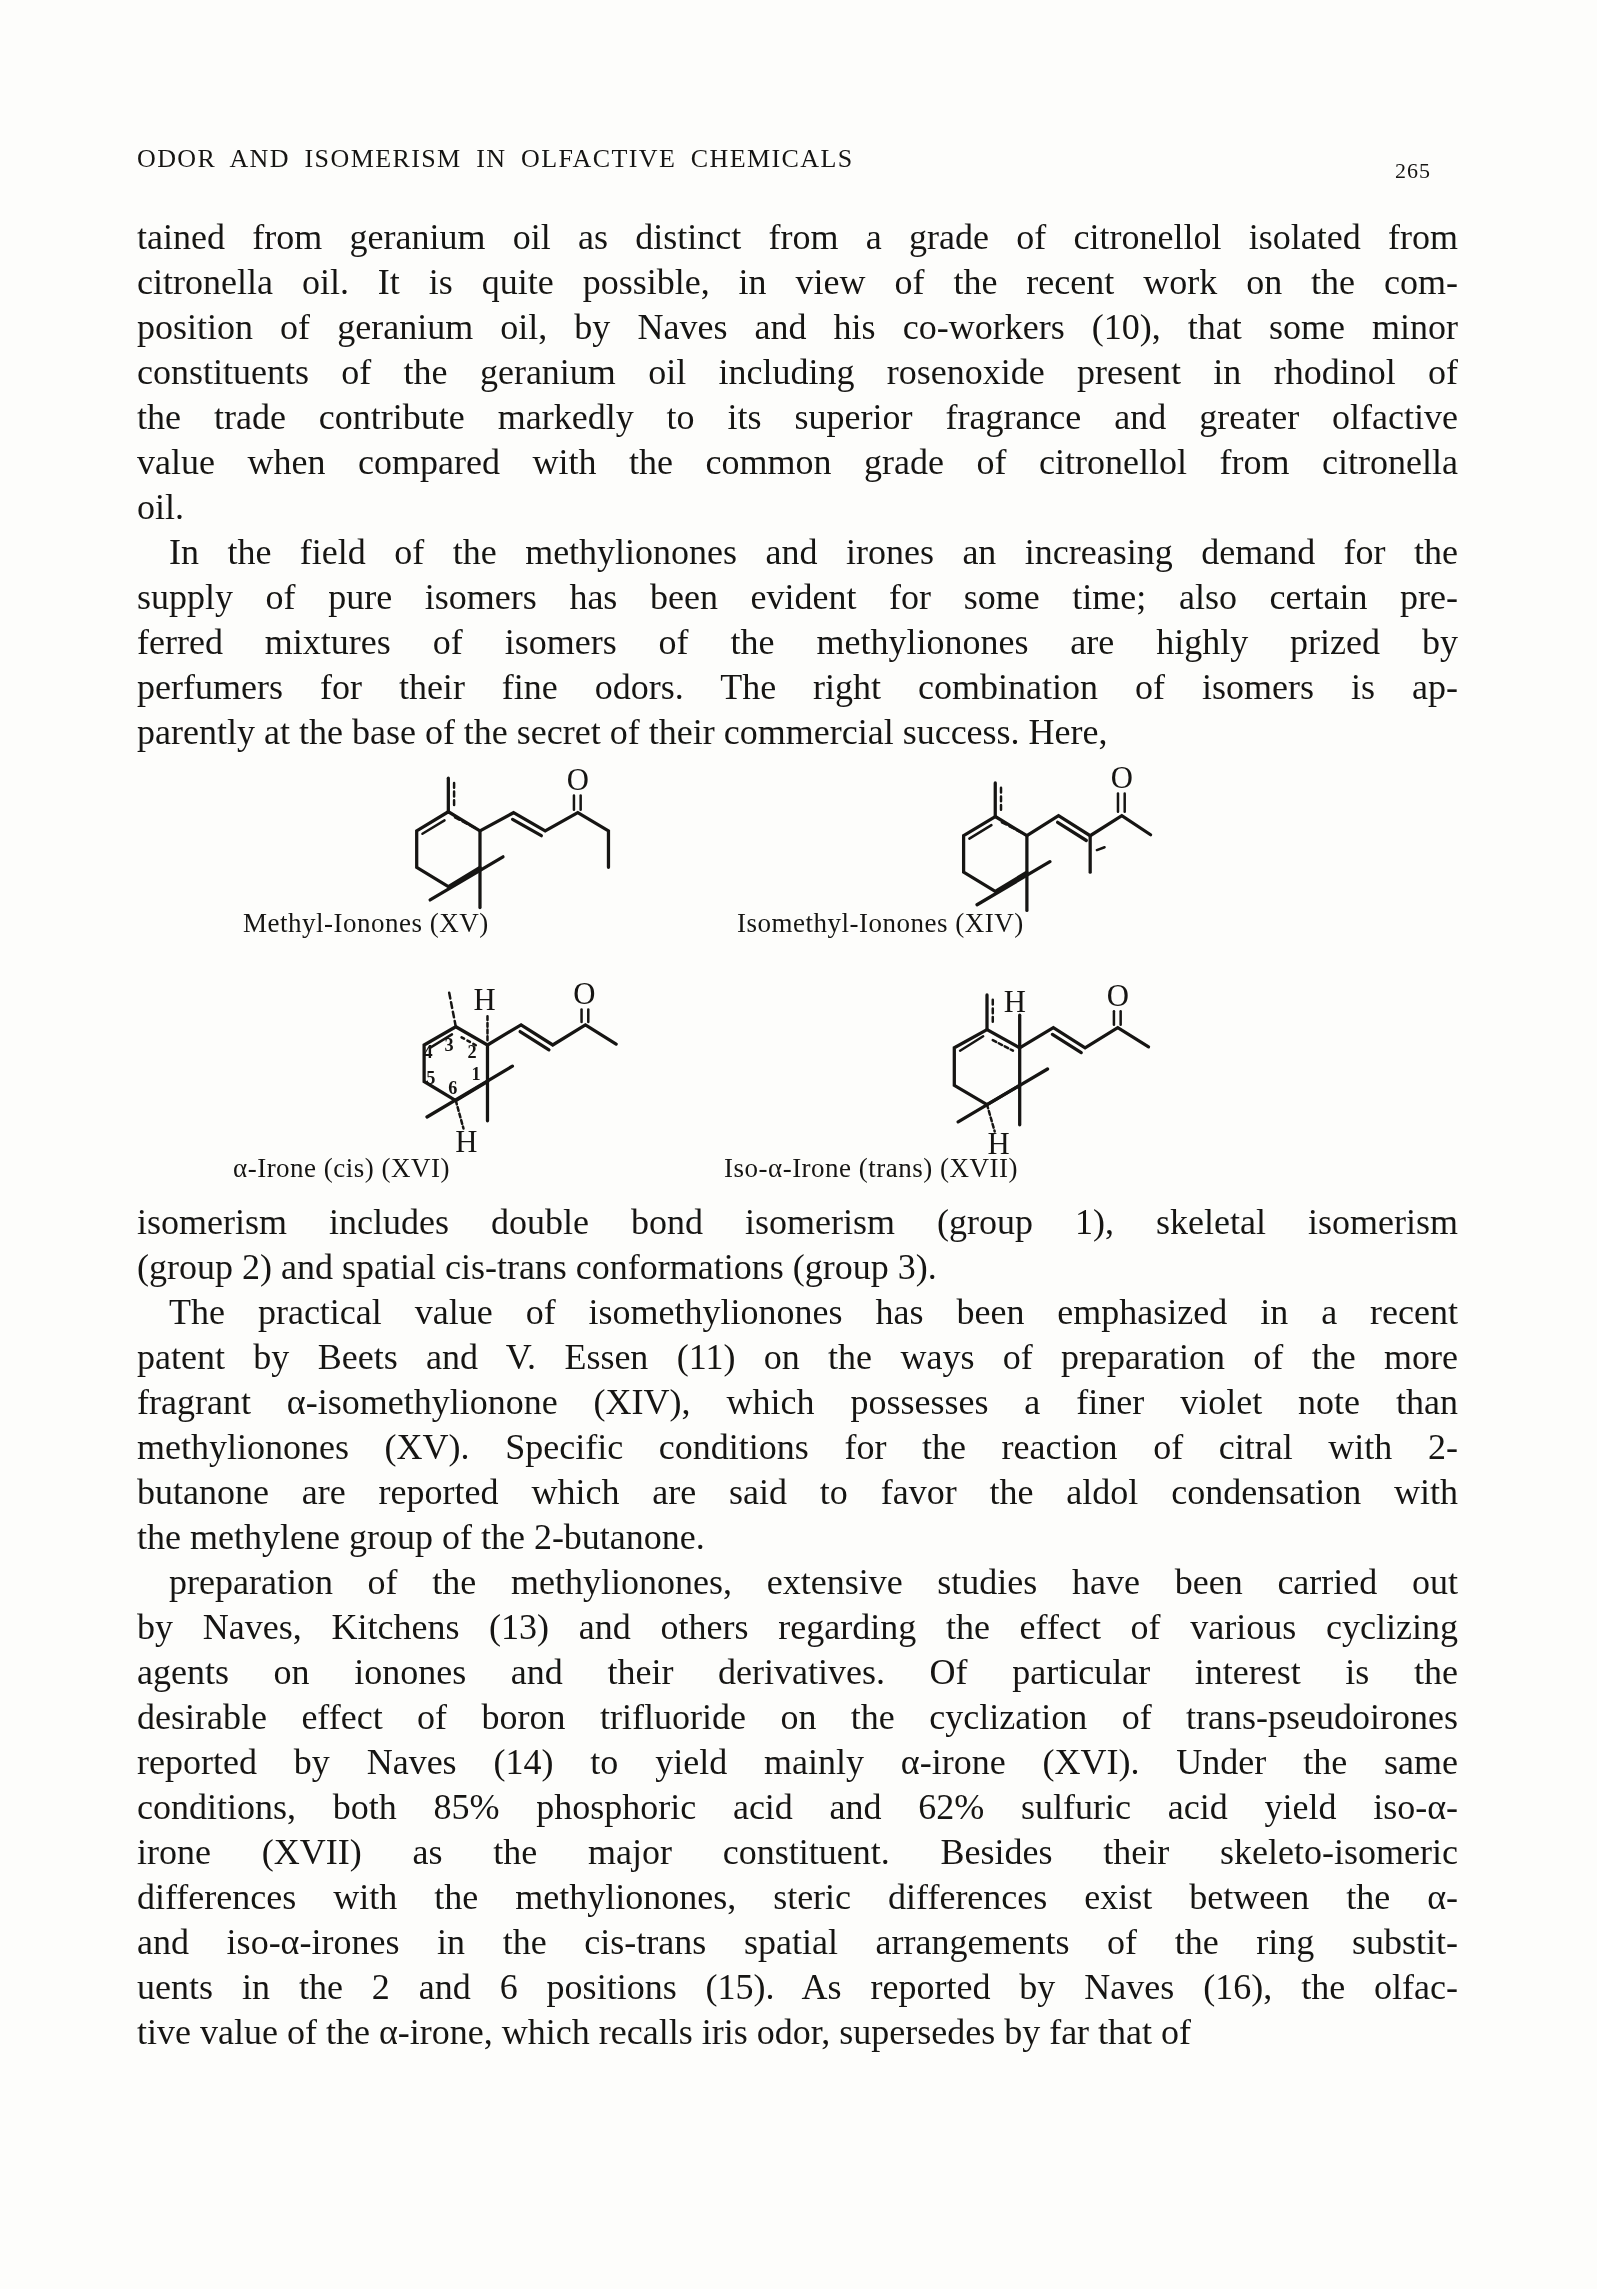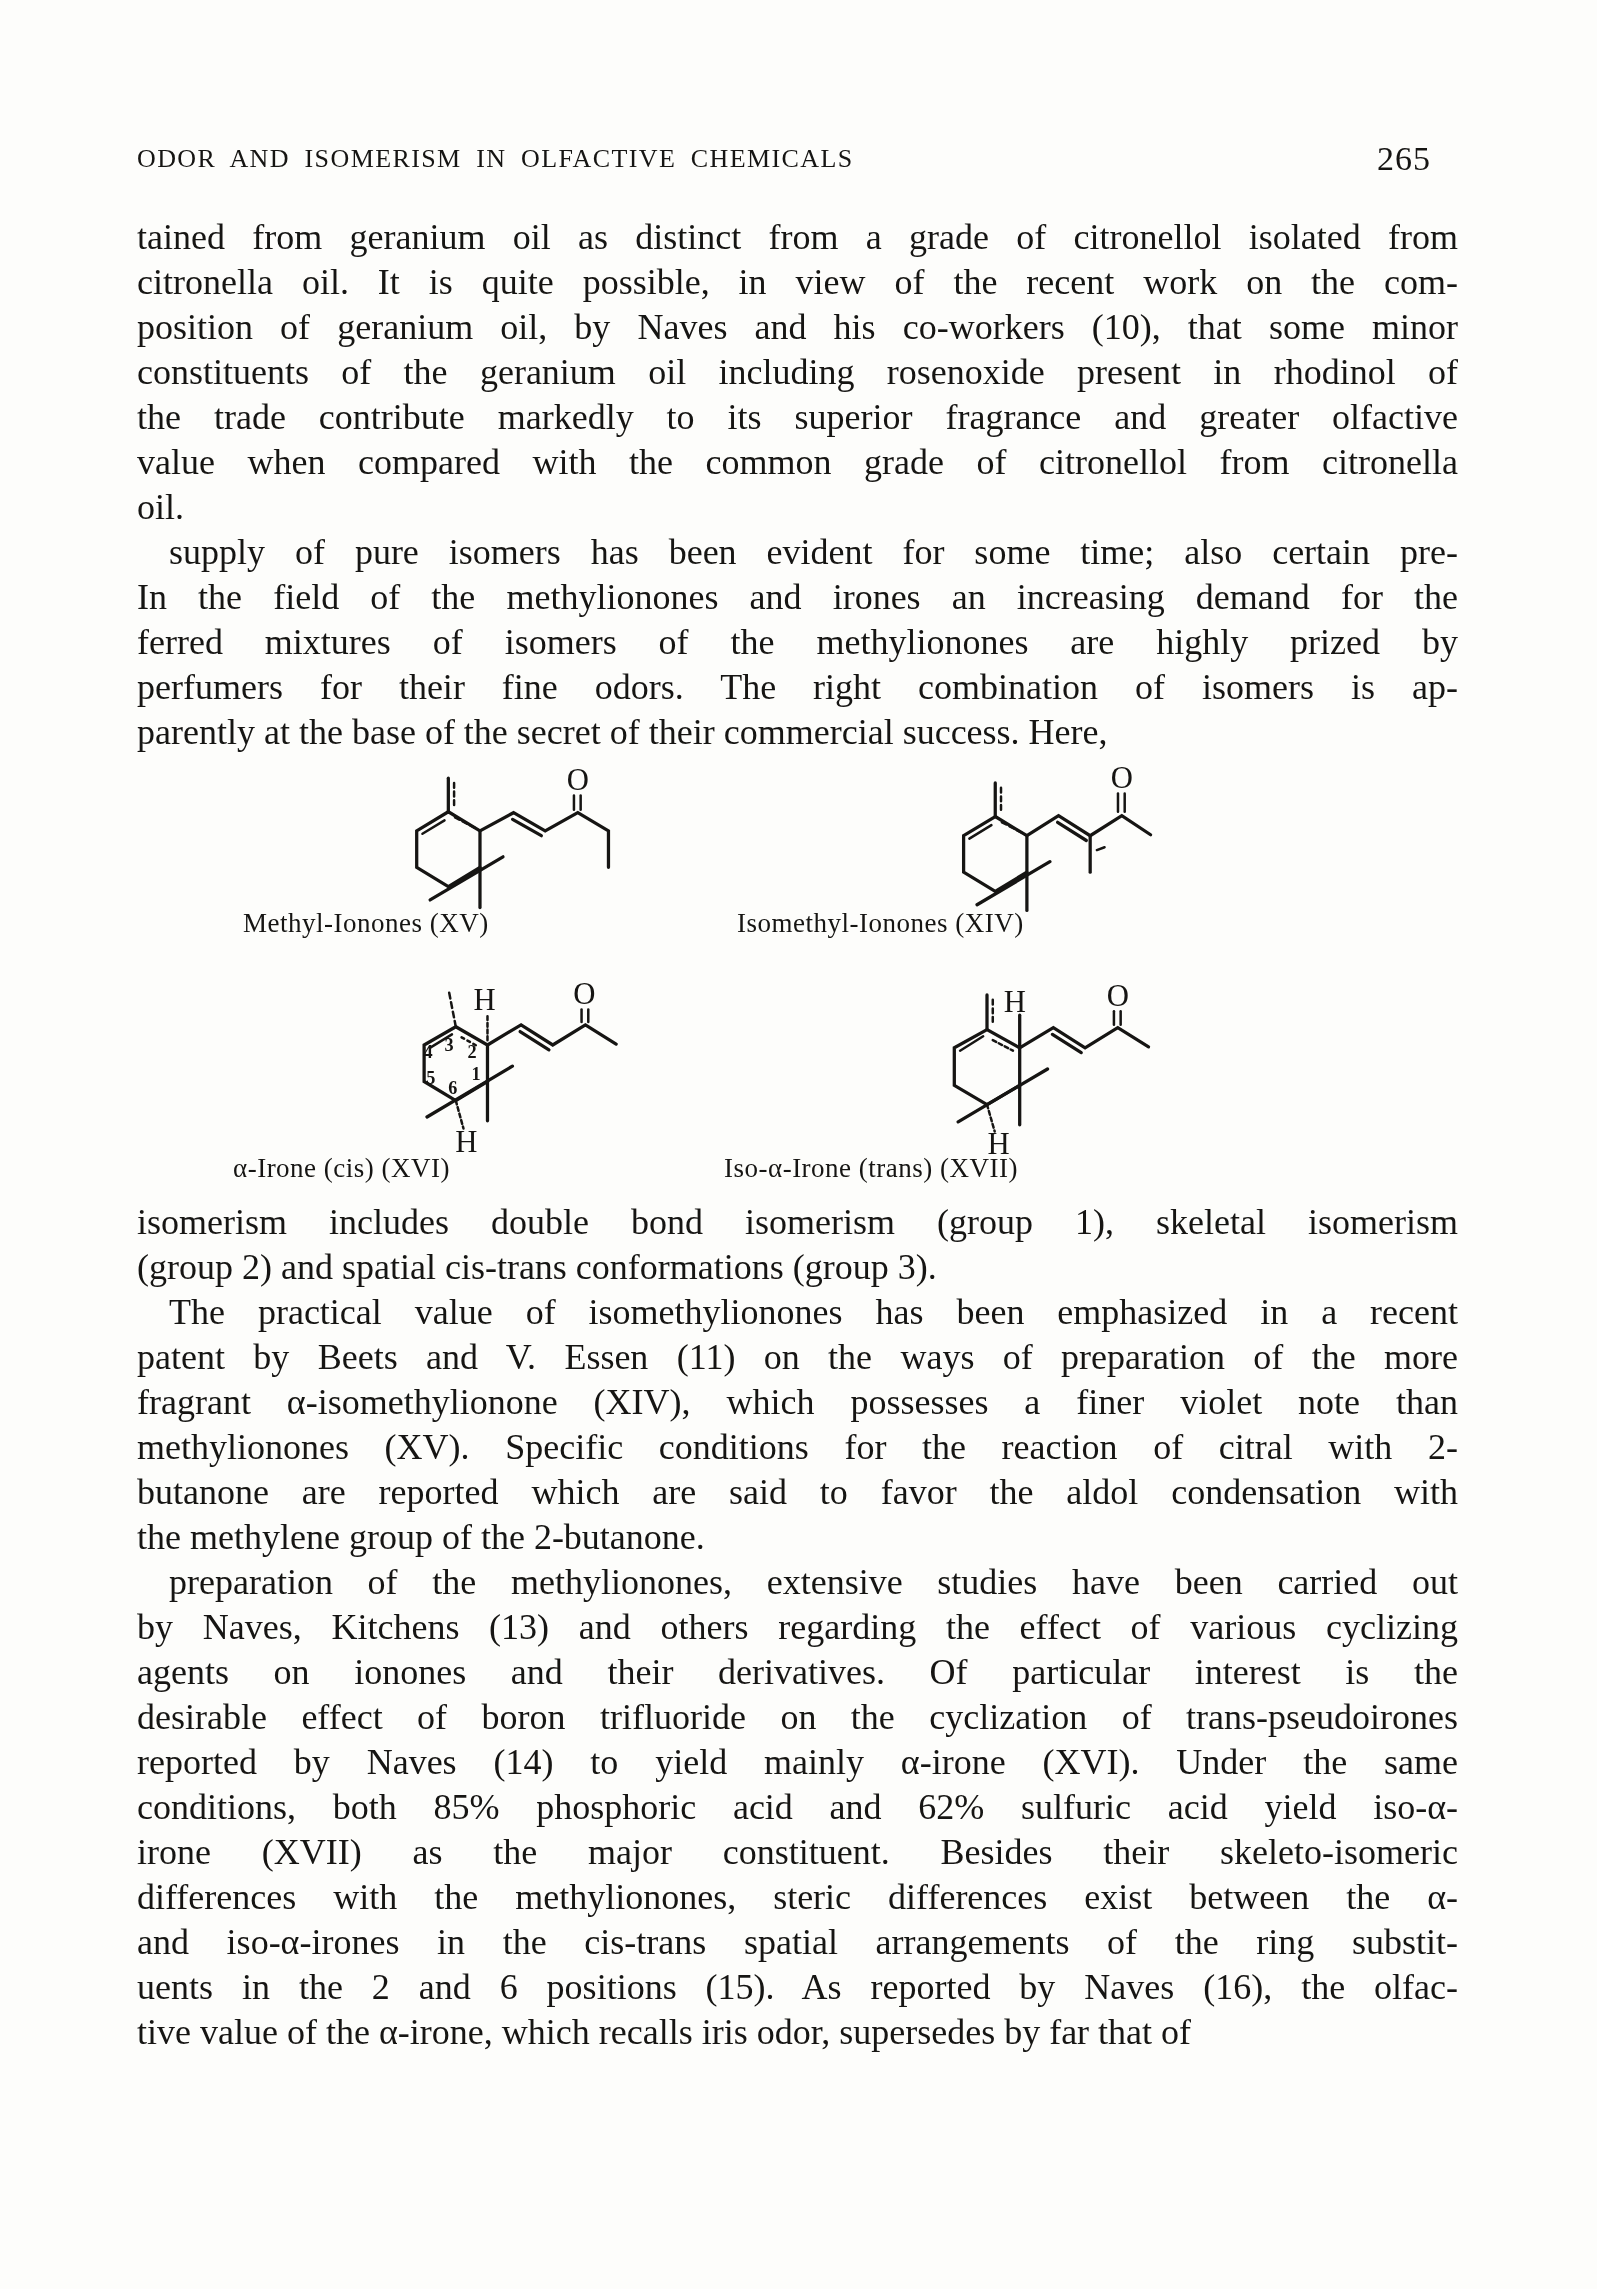--- a/index.html
+++ b/index.html
@@ -10,21 +10,21 @@
     overflow:hidden;
   }
   .page-header{
     position:absolute;top:142px;left:137px;width:1321px;height:33px;
   }
   .running-title{
     font-size:26px;letter-spacing:1.4px;word-spacing:6.7px;
     line-height:33px;
   }
   .page-number{
-    position:absolute;right:27px;top:0;font-size:34px;line-height:33px;letter-spacing:1px;
+    position:absolute;right:27px;top:12px;font-size:22px;line-height:33px;letter-spacing:1px;
   }
   .text-block{
     position:absolute;left:137px;width:1321px;
     font-size:36px;line-height:45px;
   }
   #block1{top:215px;}
   #block2{top:1200px;}
   .line{
     text-align:justify;
     text-align-last:justify;
@@ -65,22 +65,22 @@
     <div class="para">
       <div class="line">tained from geranium oil as distinct from a grade of citronellol isolated from</div>
       <div class="line">citronella oil.  It is quite possible, in view of the recent work on the com-</div>
       <div class="line">position of geranium oil, by Naves and his co-workers (10), that some minor</div>
       <div class="line">constituents of the geranium oil including rosenoxide present in rhodinol of</div>
       <div class="line">the trade contribute markedly to its superior fragrance and greater olfactive</div>
       <div class="line">value when compared with the common grade of citronellol from citronella</div>
       <div class="line end">oil.</div>
     </div>
     <div class="para indent">
+      <div class="line">In the field of the methylionones and irones an increasing demand for the</div>
       <div class="line">supply of pure isomers has been evident for some time;  also certain pre-</div>
-      <div class="line">In the field of the methylionones and irones an increasing demand for the</div>
       <div class="line">ferred mixtures of isomers of the methylionones are highly prized by</div>
       <div class="line">perfumers for their fine odors.  The right combination of isomers is ap-</div>
       <div class="line end">parently at the base of the secret of their commercial success.  Here,</div>
     </div>
   </div>
 
 <div class="figure-area">
 
   <div id="fig-xv" class="fig">
     <svg width="231" height="163" viewBox="0 0 240 170">

